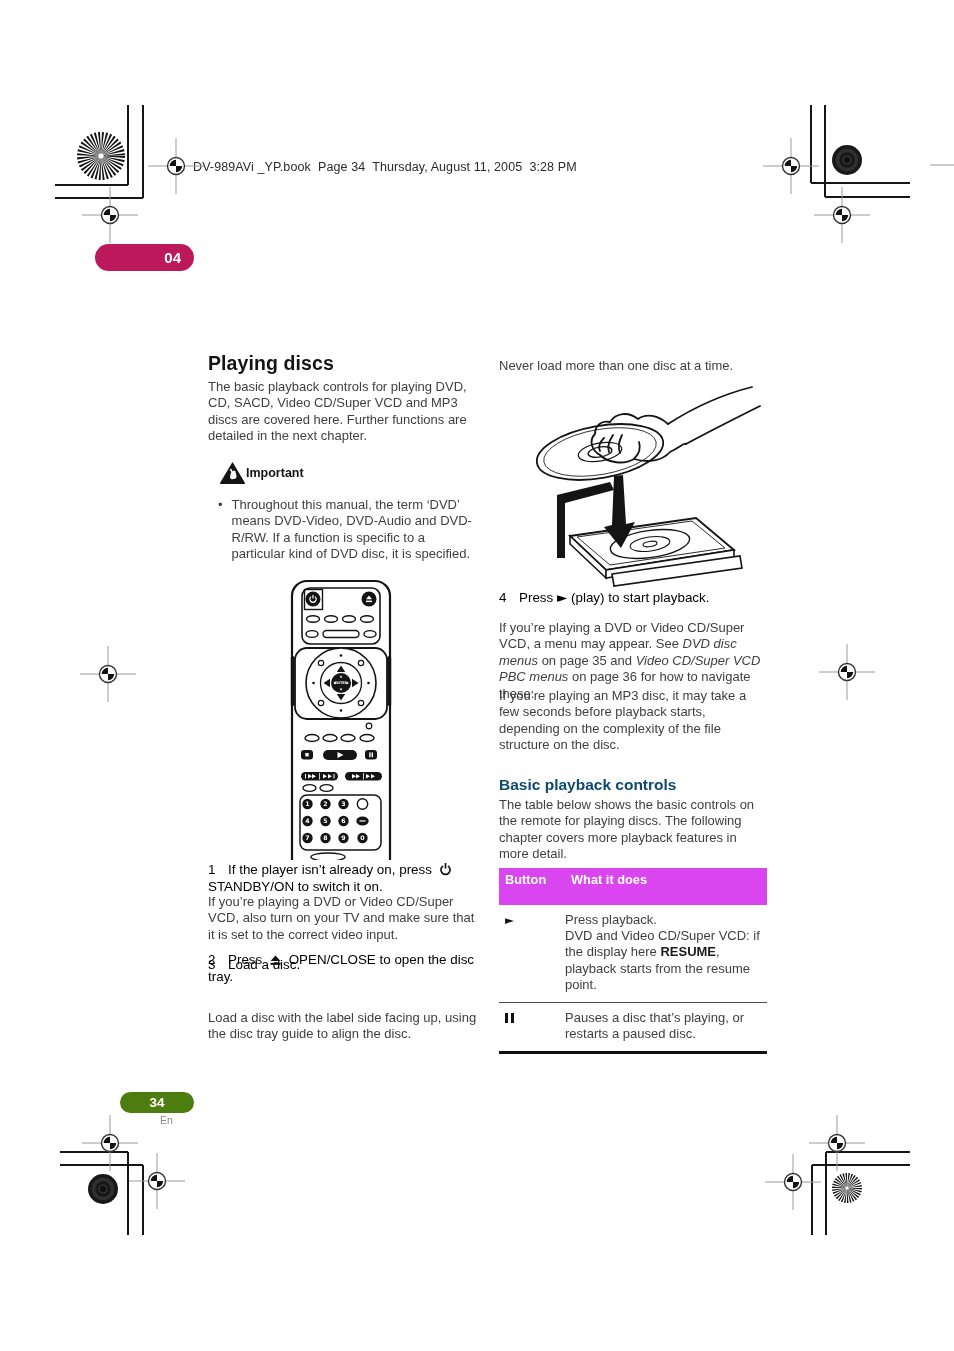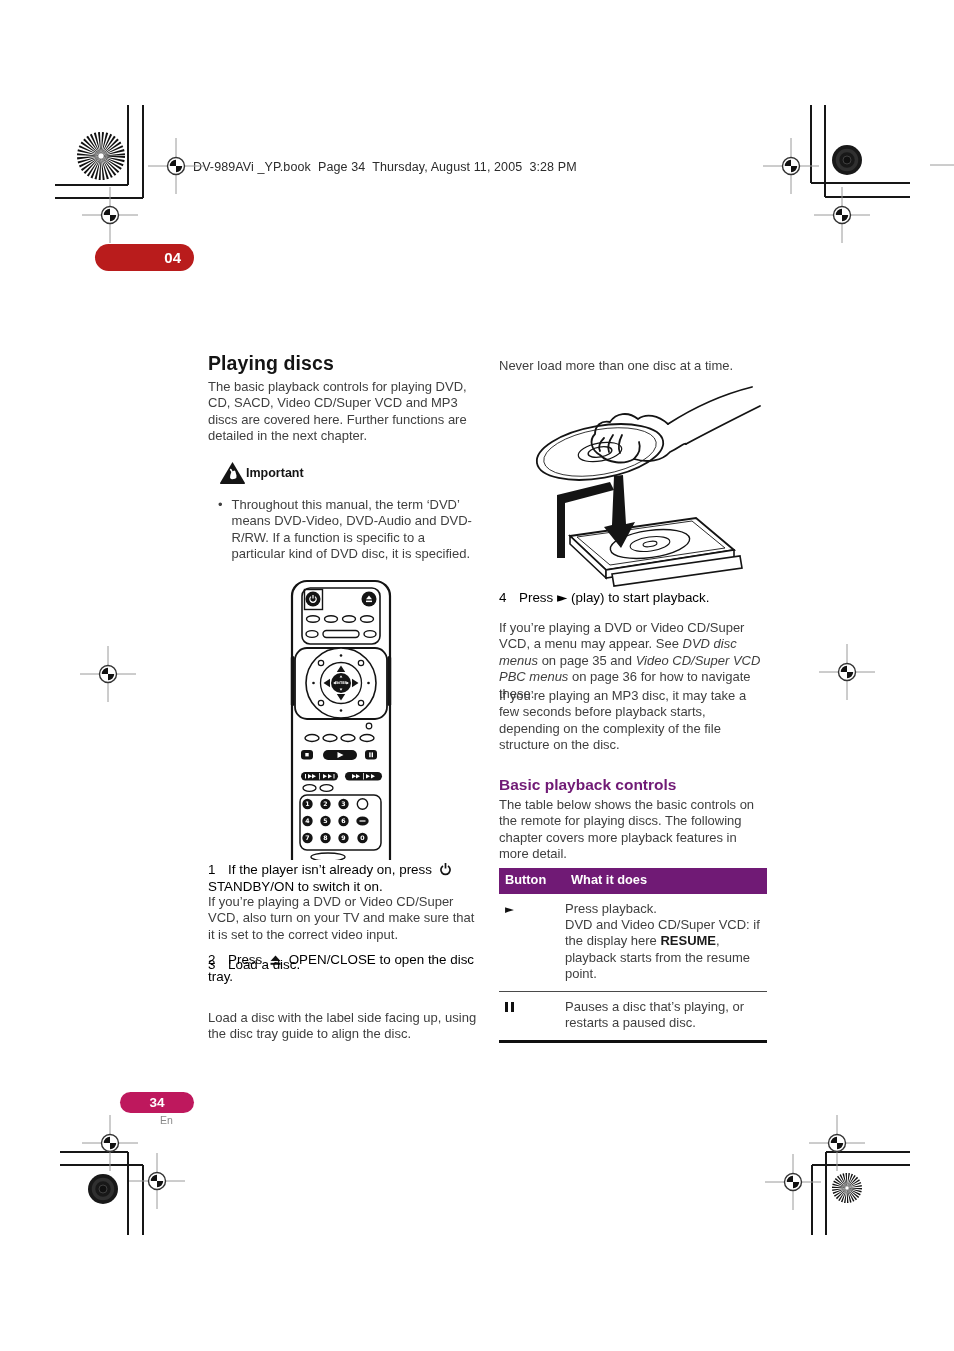--- a/index.html
+++ b/index.html
@@ -11,61 +11,61 @@
   .abs{position:absolute;}
   
   #marks{position:absolute; left:0; top:0; pointer-events:none; z-index:1;}
   
   .doc-header{
     left:193px; top:160px; font-size:12.5px; color:#2b2b2b; white-space:pre;
     letter-spacing:0.1px;
   }
   
   .chapter-badge{
-    left:95px; top:244px; width:99px; height:27px; background:#b91c1c;
+    left:95px; top:244px; width:99px; height:27px; background:#be185d;
     border-radius:14px; color:#fff; font-weight:bold; font-size:15px;
     line-height:27px; text-align:right; padding-right:13px; box-sizing:border-box;
   }
   .chapter-bar{
     left:201px; top:244px; width:565px; height:27px; border:1.6px solid #171717;
     border-radius:14px; box-sizing:border-box; font-weight:bold; font-size:16.5px;
     line-height:23px; color:#111; padding-left:22px; letter-spacing:0.2px;
   }
   
   .h-main{font-size:19.5px; font-weight:bold; color:#141414; letter-spacing:0.1px;}
-  .h-sub{font-size:15.5px; font-weight:bold; color:#701a75;}
+  .h-sub{font-size:15.5px; font-weight:bold; color:#0c4a6e;}
   .body-txt{font-size:13px; line-height:16.4px; color:#3f3f3f;}
   .step-head{font-size:13.4px; line-height:17px; font-weight:normal; color:#000000;}
   .step-num{display:inline-block; min-width:20px;}
   .blk{position:absolute;}
   .ital{font-style:italic;}
   .bold-dark{font-weight:bold; color:#1a1a1a;}
   .glyph{font-family:"DejaVu Sans", sans-serif;}
   
   .imp-row{display:flex; align-items:center; }
   .imp-label{font-size:12.5px; font-weight:bold; color:#141414;}
   
   .bullet-row{display:flex; gap:9px; padding-left:10px;}
   .bullet-dot{flex:0 0 auto;}
   
   .inline-ic{display:inline-block; vertical-align:-2px; margin:0 3px;}
   
   .ctl-table{left:499px; top:868px; width:268px; border-bottom:3.5px solid #101010;}
-  .ctl-head{display:flex; background:#701a75; color:#fff; font-weight:bold;
-            font-size:12.8px; padding:4px 6px 7px 6px;}
+  .ctl-head{display:flex; background:#d946ef; color:#fff; font-weight:bold;
+            font-size:12.8px; padding:4px 6px 18px 6px;}
   .ctl-c1{width:66px; flex:0 0 auto;}
   .ctl-row{display:flex; padding:7px 2px 9px 6px; font-size:13px; line-height:16.2px;}
   .ctl-row + .ctl-row{border-top:1.2px solid #4a4a4a;}
   .ctl-icon{width:60px; flex:0 0 auto; color:#111;}
   .play-glyph{font-family:"DejaVu Sans", sans-serif; font-size:11.5px; color:#111;}
   .pause-icon{display:inline-flex; gap:2.5px; margin-top:3px;}
   .pause-icon i{display:block; width:3px; height:10px; background:#111;}
   
   .page-badge{
-    left:120px; top:1092px; width:74px; height:21px; background:#be185d;
+    left:120px; top:1092px; width:74px; height:21px; background:#4d7c0f;
     border-radius:11px; color:#fff; font-weight:bold; font-size:13.5px;
     line-height:21px; text-align:center; padding-left:0; box-sizing:border-box;
   }
   .page-lang{left:160px; top:1114px; font-size:10.5px; color:#8a8a8a;}
   svg text{font-family:"DejaVu Sans", sans-serif;}
 </style>
 </head>
 <body>
 
 <div class="page">

